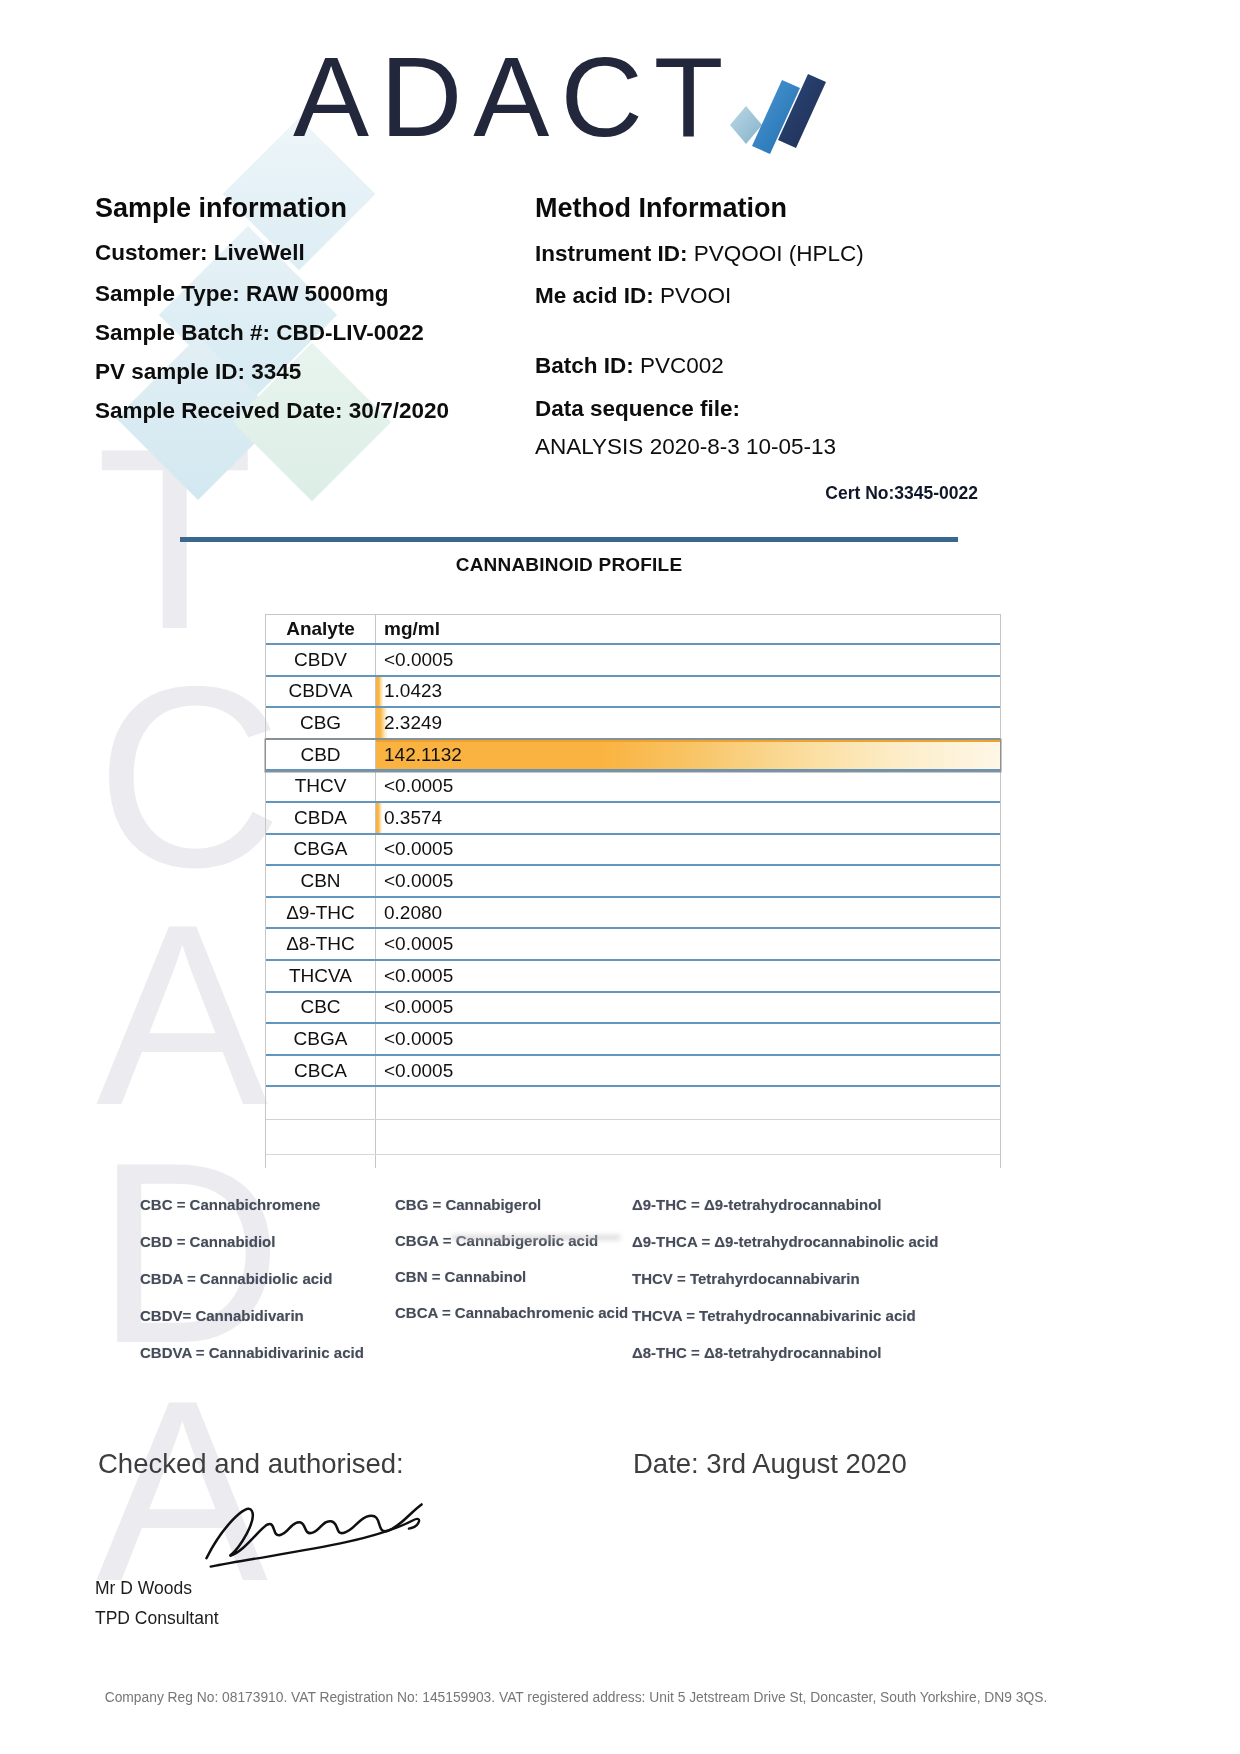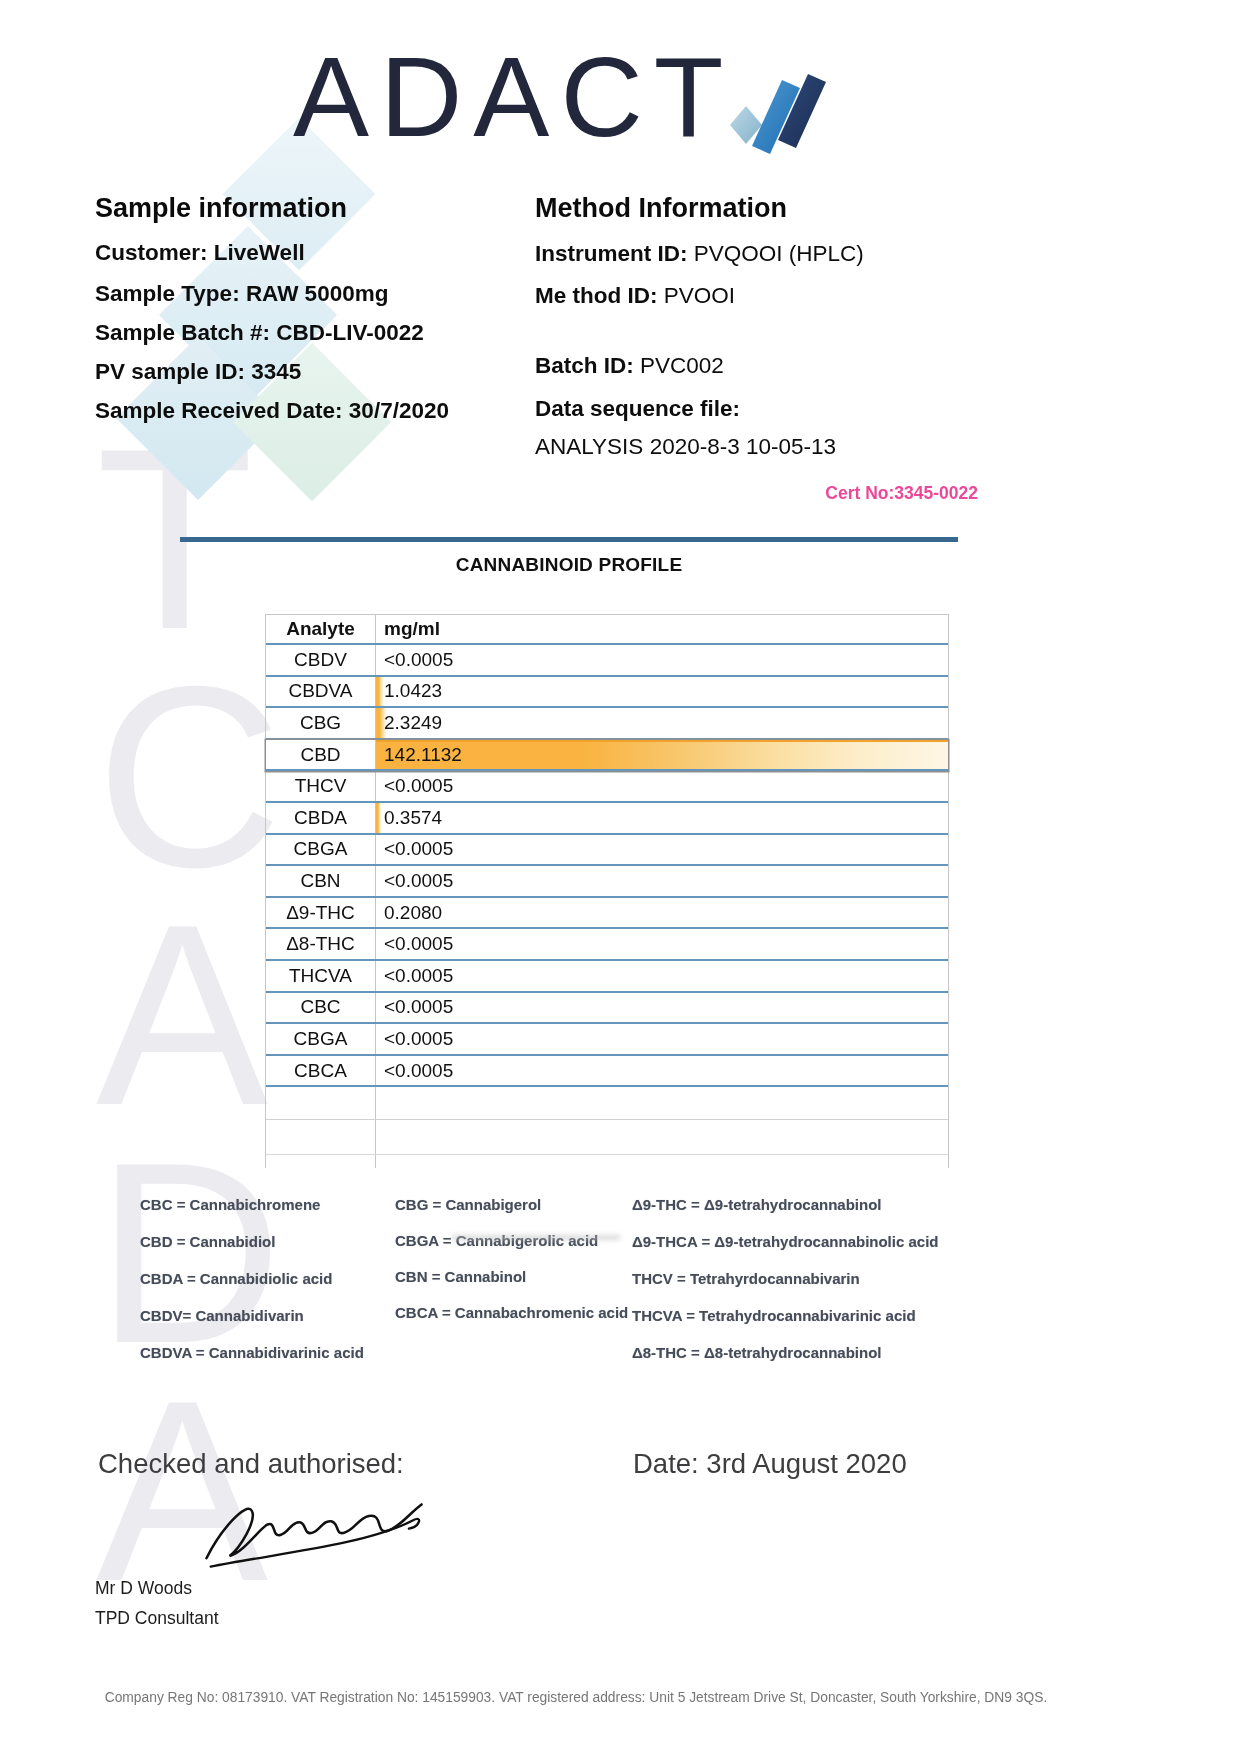--- a/index.html
+++ b/index.html
@@ -26,27 +26,27 @@
     letter-spacing:11px;color:#23273c;line-height:1;
   }
   .logo-mark{position:absolute;left:724px;top:64px;width:104px;height:96px;}
   
   .blk-title{position:absolute;font-size:27px;font-weight:bold;color:#0b0b0b;}
   .sline{position:absolute;left:95px;font-size:22.5px;font-weight:bold;color:#0d0d0d;}
   .mline{position:absolute;left:535px;font-size:22.5px;color:#0d0d0d;}
   .mline b{font-weight:bold;}
   .mline .val{font-weight:normal;}
   .cert{position:absolute;left:700px;top:483px;width:278px;text-align:right;
-        font-size:17.5px;font-weight:bold;color:#ec4899;}
+        font-size:17.5px;font-weight:bold;color:#0f172a;}
   .rule{position:absolute;left:180px;top:537px;width:778px;height:5px;background:#38678f;}
   .profile-title{position:absolute;left:180px;top:554px;width:778px;text-align:center;
         font-size:19px;font-weight:bold;color:#101010;letter-spacing:0.2px;}
   
   .tbl{
-    position:absolute;left:265px;top:614px;width:684px;z-index:2;
+    position:absolute;left:265px;top:614px;width:736px;z-index:2;
     border-top:1px solid #c6c6c6;border-left:1px solid #c6c6c6;border-right:1px solid #c6c6c6;
     font-size:19px;box-sizing:border-box;
   }
   .trow{display:flex;height:31.6px;border-bottom:2px solid #6496bd;box-sizing:border-box;background:transparent;}
   .thead{height:30px;border-bottom:2px solid #6496bd;font-weight:bold;}
   .tc-a{width:110px;border-right:1px solid #c6c6c6;display:flex;align-items:center;
         justify-content:center;box-sizing:border-box;}
   .tc-v{flex:1;display:flex;align-items:center;position:relative;box-sizing:border-box;}
   .tc-v .vtxt{position:relative;z-index:2;padding-left:8px;}
   .bar{position:absolute;left:0;top:0;bottom:0;z-index:1;
@@ -115,21 +115,21 @@
   <div class="sline" style="top:281px;">Sample Type: RAW 5000mg</div>
   <div class="sline" style="top:320px;">Sample Batch #: CBD-LIV-0022</div>
   <div class="sline" style="top:359px;">PV sample ID: 3345</div>
   <div class="sline" style="top:398px;">Sample Received Date: 30/7/2020</div>
 
   <div class="blk-title" style="left:535px;top:193px;">Method Information</div>
   <div class="mline" style="top:241px;">
     <b>Instrument ID:</b><span class="val"> PVQOOI (HPLC)</span>
   </div>
   <div class="mline" style="top:283px;">
-    <b>Me thod ID:</b><span class="val"> PVOOI</span>
+    <b>Me acid ID:</b><span class="val"> PVOOI</span>
   </div>
   <div class="mline" style="top:353px;">
     <b>Batch ID:</b><span class="val"> PVC002</span>
   </div>
   <div class="mline" style="top:396px;">
     <b>Data sequence file:</b>
   </div>
   <div class="mline" style="top:434px;">ANALYSIS 2020-8-3  10-05-13</div>
 
   <div class="cert">Cert No:3345-0022</div>

